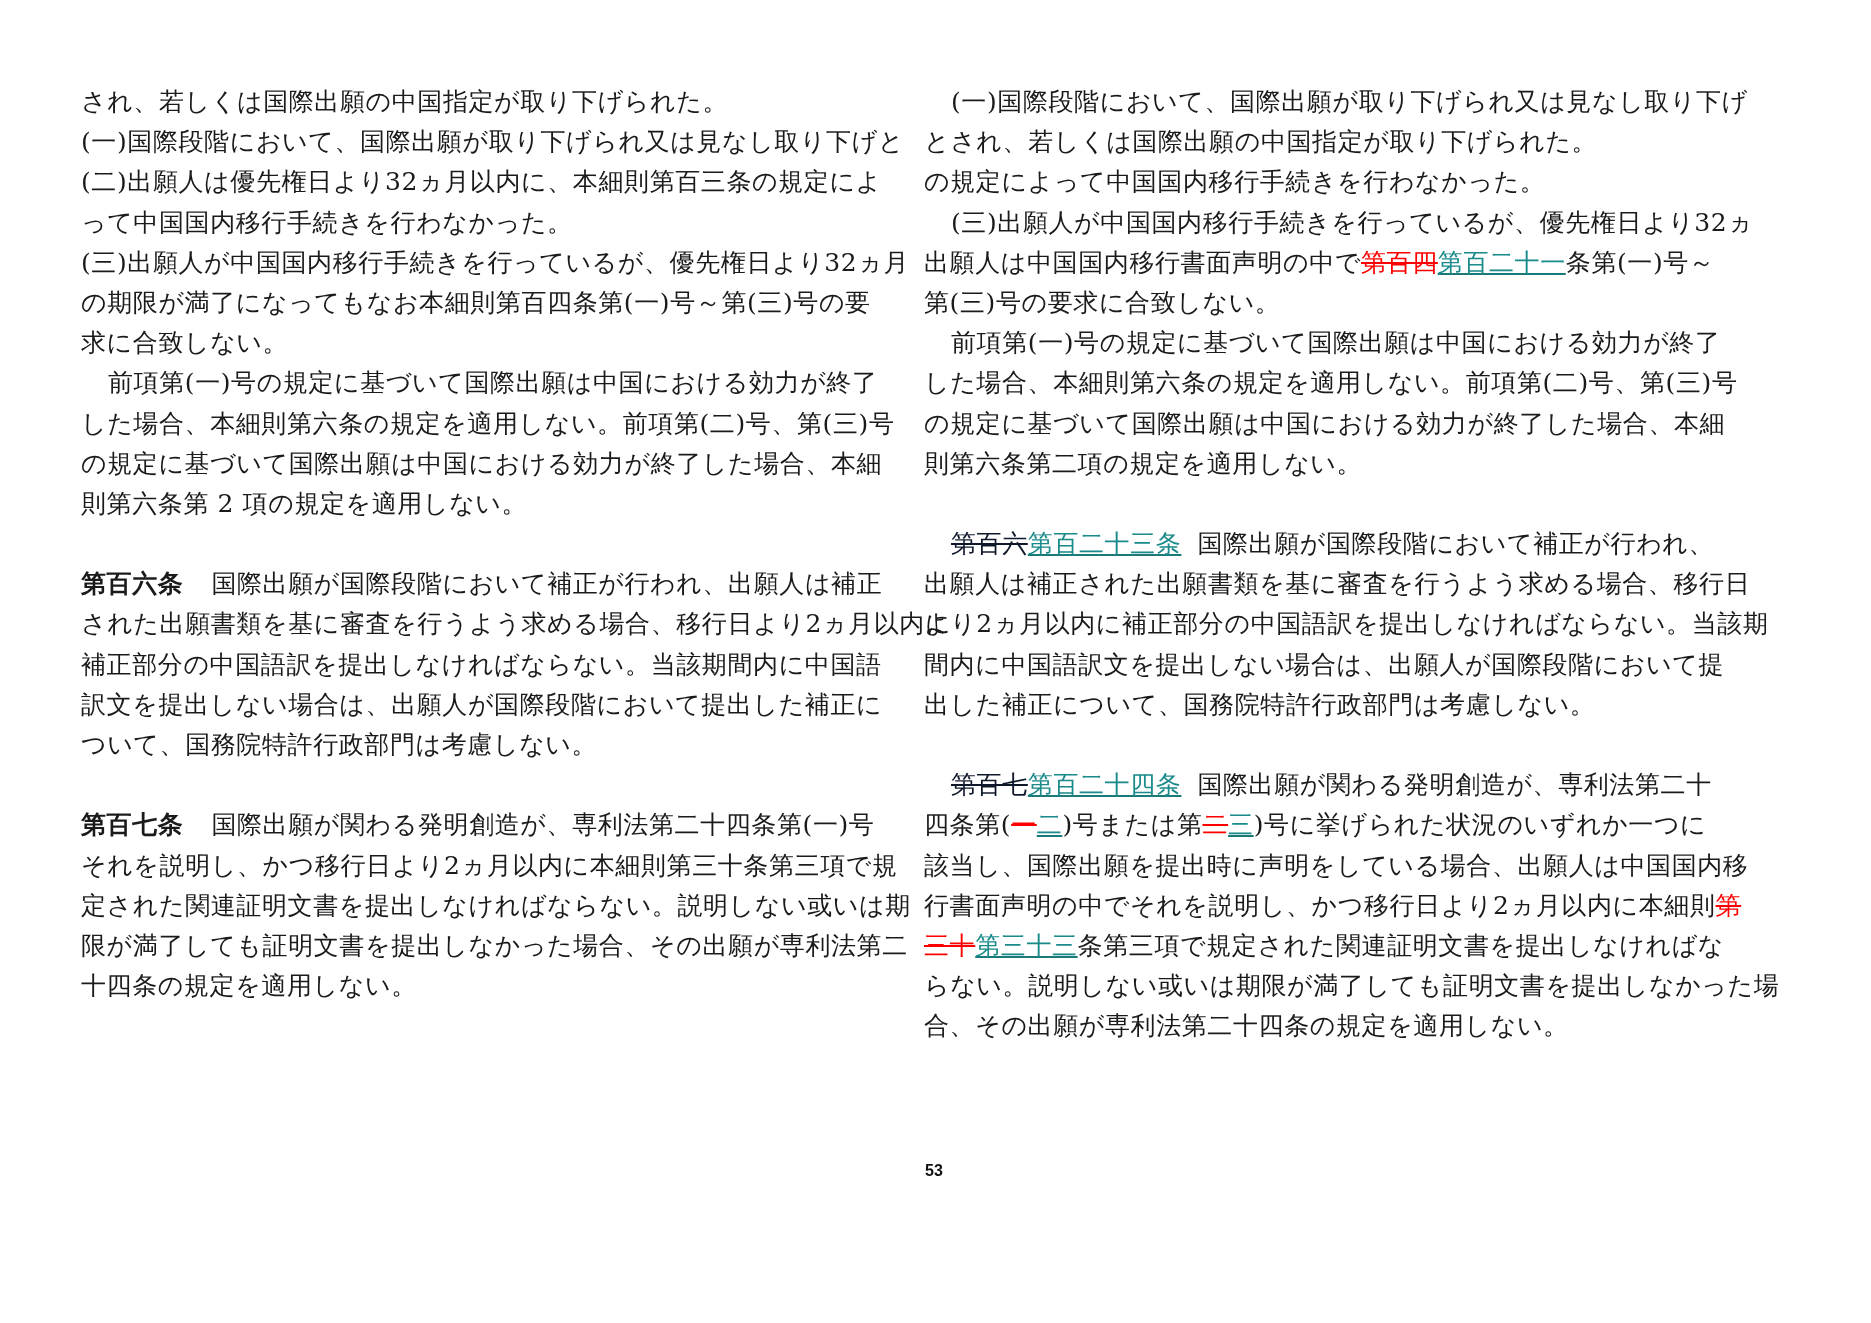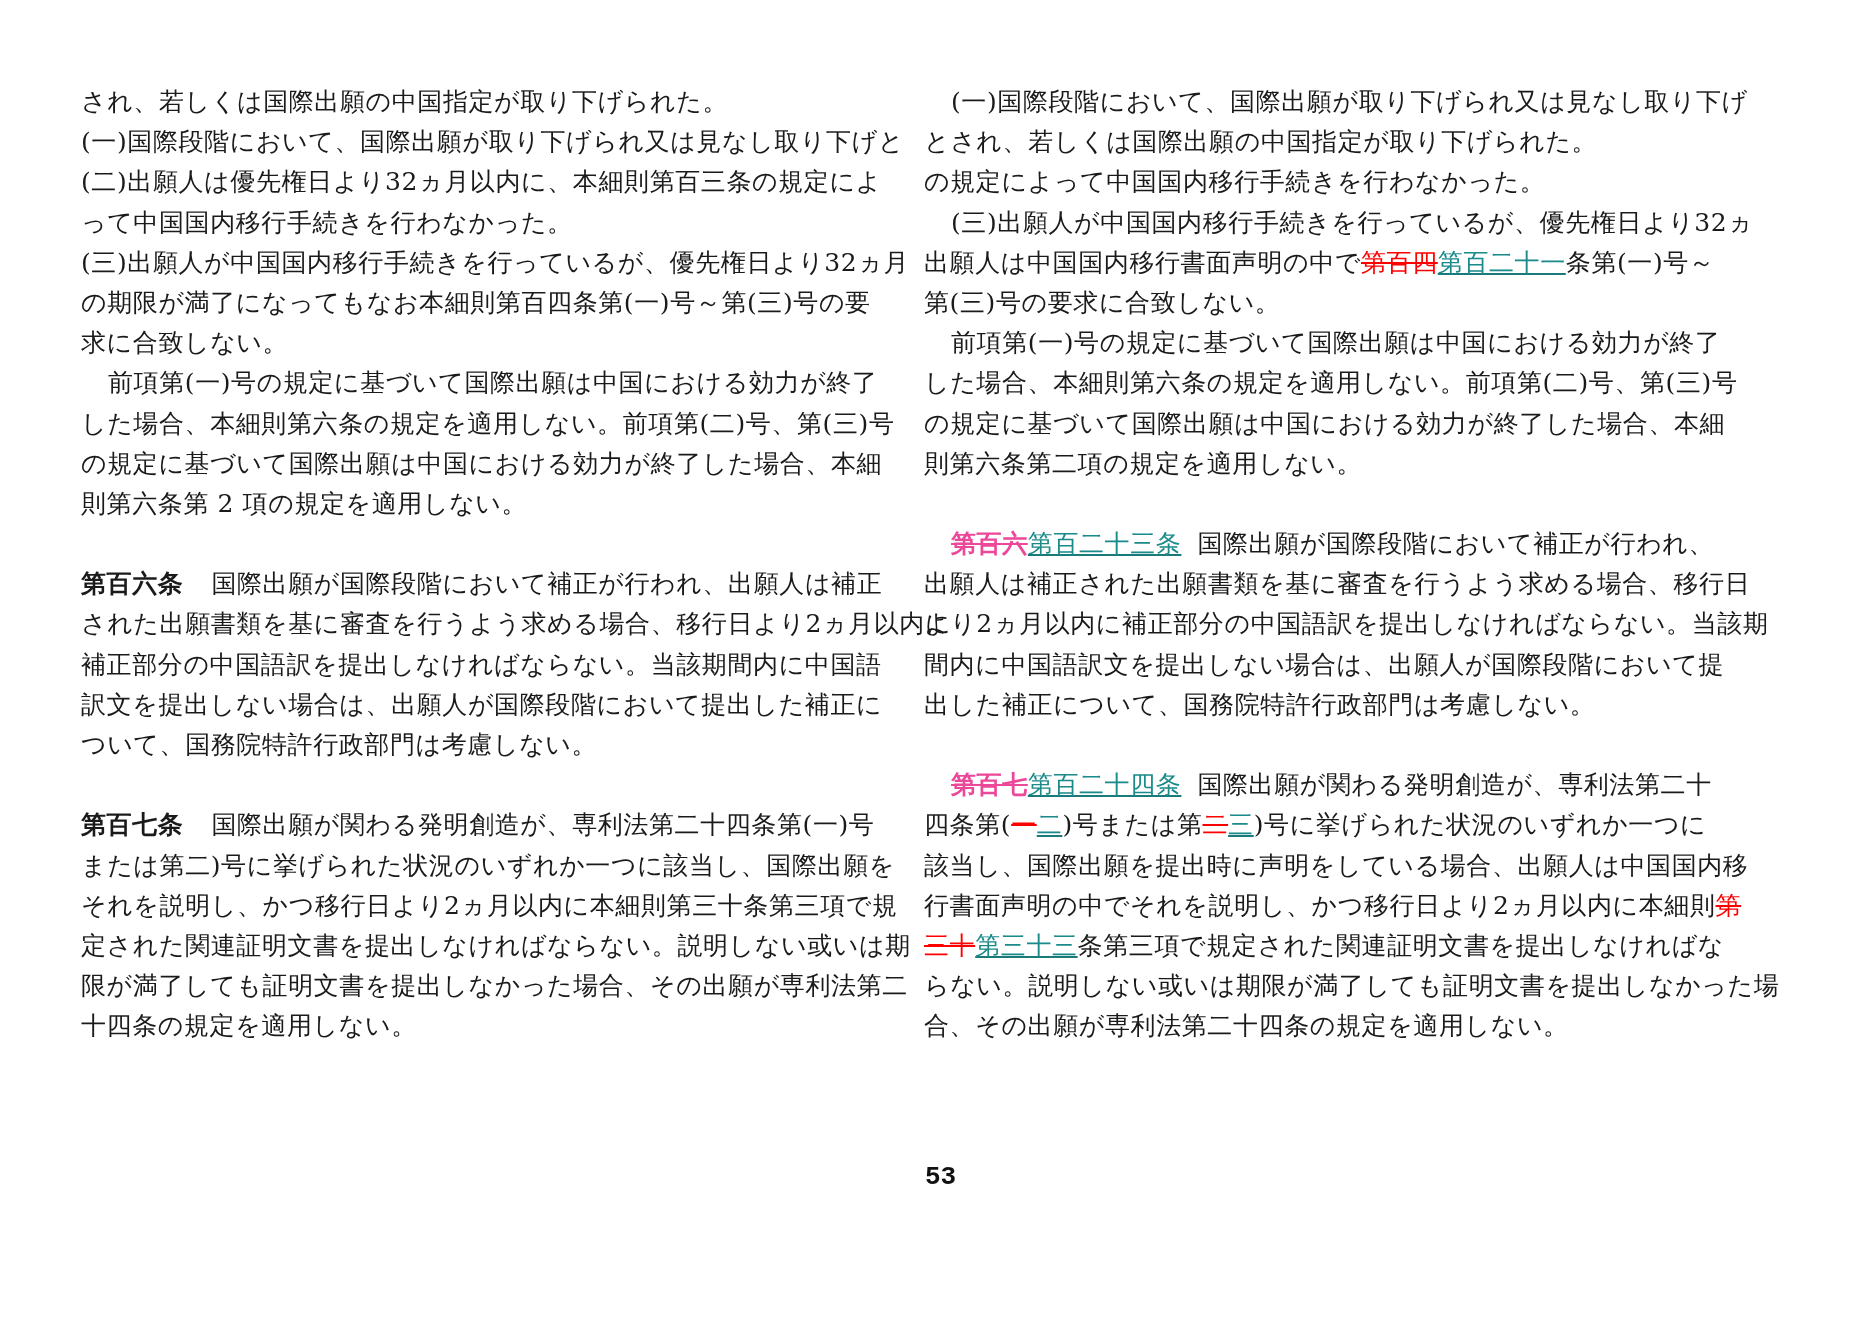--- a/index.html
+++ b/index.html
@@ -8,24 +8,24 @@
   .col { position: absolute; top: 82px; }
   .col.left { left: 81px; width: 826px; }
   .col.right { left: 924px; width: 826px; }
   .line { height: 40.2px; line-height: 40.2px; font-size: 25px; white-space: nowrap;
           letter-spacing: 0.6px; }
   .gap { height: 40.2px; }
   .indent { padding-left: 27px; }
   .art { font-weight: bold; }
   .del { color: #ff0000; text-decoration: line-through; text-decoration-color: #ff0000; }
   .ins { color: #1a8a8a; text-decoration: underline; text-decoration-color: #1a7a7a; }
-  .del-bold { color: #ec4899; text-decoration: line-through; font-weight: bold; text-align: right; }
+  .del-bold { color: #0f172a; text-decoration: line-through; font-weight: normal; text-align: right; }
   .sp { display: inline-block; width: 28px; }
-  .page-num { position: absolute; left: 925px; top: 1162px; font-family: Liberation Mono, monospace;
-              font-weight: bold; font-size: 26px; color: #111; text-align: center; }
+  .page-num { position: absolute; left: 925px; top: 1162px; font-family: Liberation Sans, sans-serif;
+              font-weight: bold; font-size: 16px; color: #111; text-align: center; }
 </style>
 </head>
 <body>
 
 <div class="col left">
   <div class="line">され、若しくは国際出願の中国指定が取り下げられた。</div>
   <div class="line">(一)国際段階において、国際出願が取り下げられ又は見なし取り下げと</div>
   <div class="line">(二)出願人は優先権日より32ヵ月以内に、本細則第百三条の規定によ</div>
   <div class="line">って中国国内移行手続きを行わなかった。</div>
   <div class="line">(三)出願人が中国国内移行手続きを行っているが、優先権日より32ヵ月</div>
@@ -42,21 +42,20 @@
   </div>
   <div class="line">された出願書類を基に審査を行うよう求める場合、移行日より2ヵ月以内に</div>
   <div class="line">補正部分の中国語訳を提出しなければならない。当該期間内に中国語</div>
   <div class="line">訳文を提出しない場合は、出願人が国際段階において提出した補正に</div>
   <div class="line">ついて、国務院特許行政部門は考慮しない。</div>
   <div class="gap"></div>
 
   <div class="line">
     <span class="art">第百七条</span><span class="sp"></span><span>国際出願が関わる発明創造が、専利法第二十四条第(一)号</span>
   </div>
-  <div class="line">または第二)号に挙げられた状況のいずれか一つに該当し、国際出願を</div>
   <div class="line">それを説明し、かつ移行日より2ヵ月以内に本細則第三十条第三項で規</div>
   <div class="line">定された関連証明文書を提出しなければならない。説明しない或いは期</div>
   <div class="line">限が満了しても証明文書を提出しなかった場合、その出願が専利法第二</div>
   <div class="line">十四条の規定を適用しない。</div>
 </div>
 
 <div class="col right">
   <div class="line indent">(一)国際段階において、国際出願が取り下げられ又は見なし取り下げ</div>
   <div class="line">とされ、若しくは国際出願の中国指定が取り下げられた。</div>
   <div class="line">の規定によって中国国内移行手続きを行わなかった。</div>

